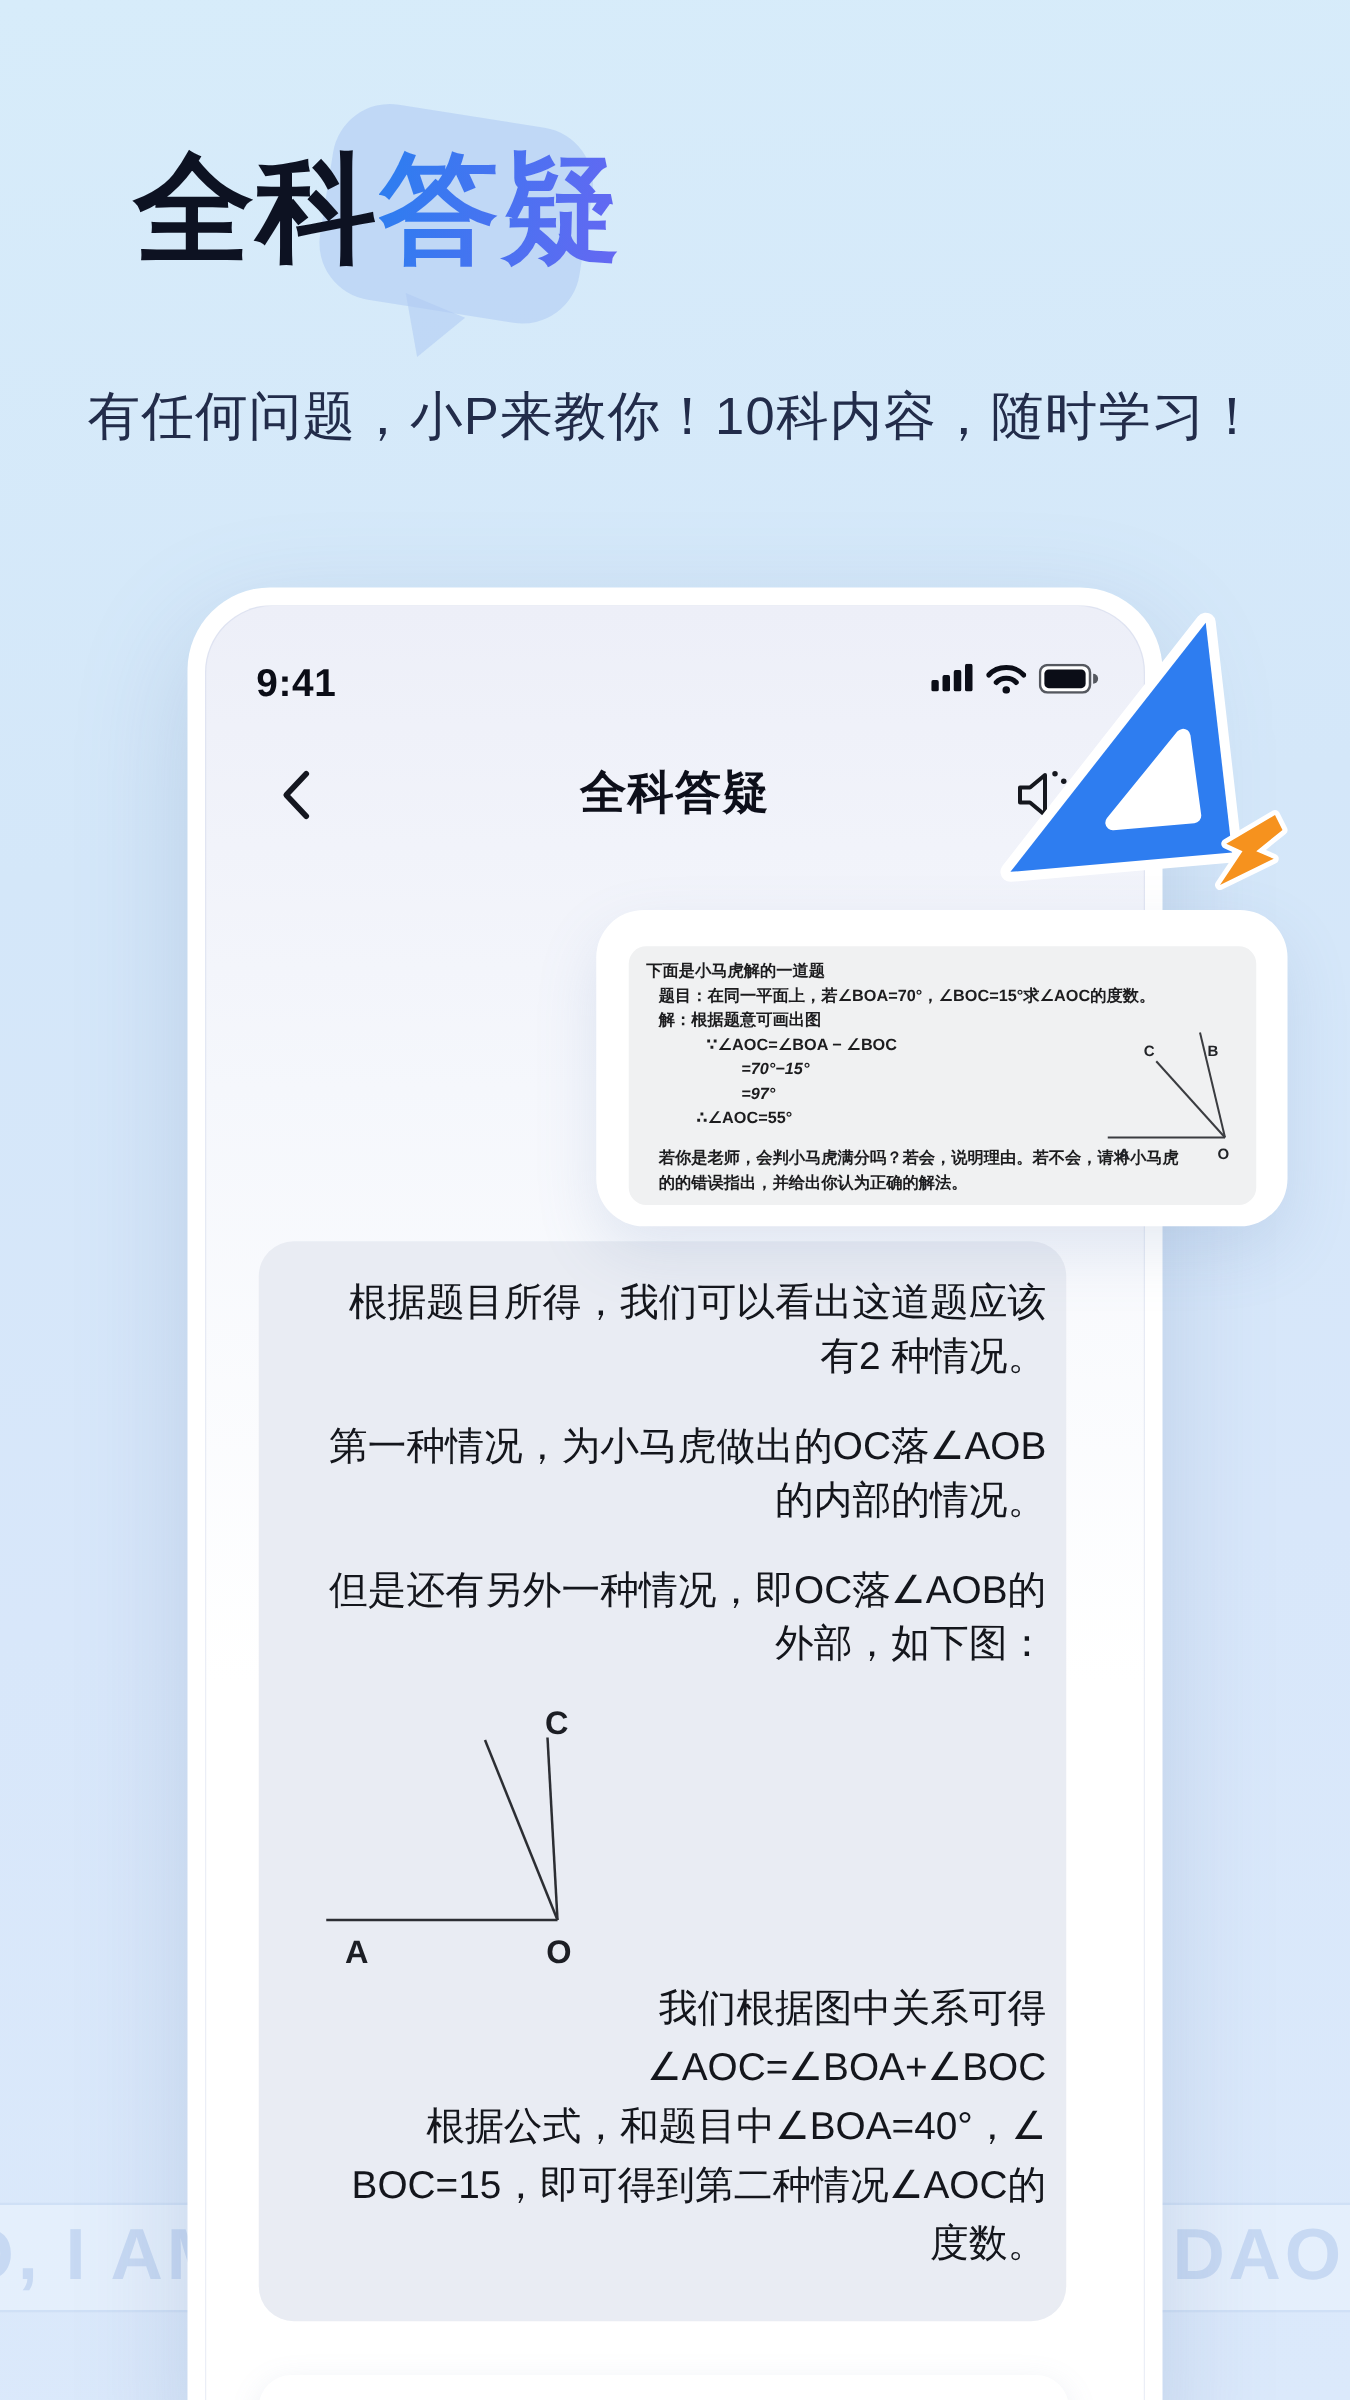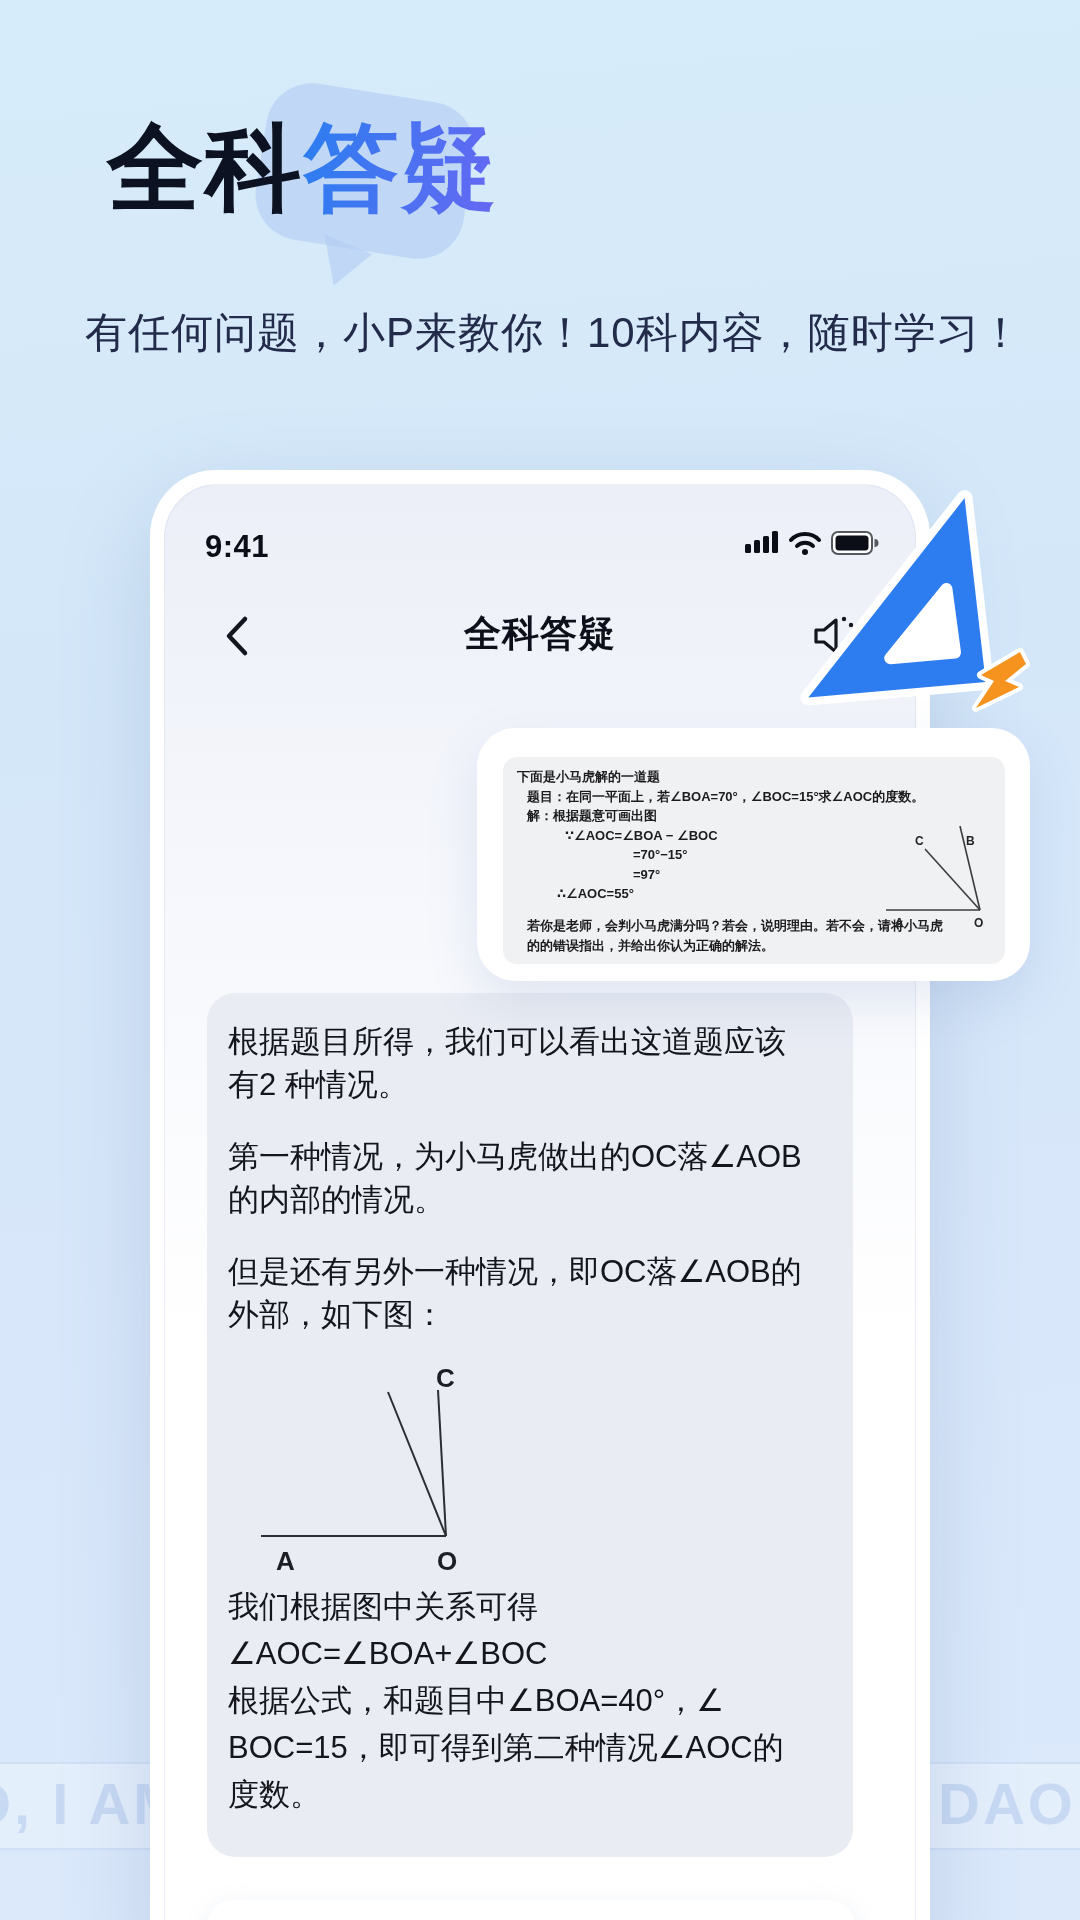--- a/index.html
+++ b/index.html
@@ -29,21 +29,21 @@
   .hero-title{
     position:absolute;left:73px;top:98px;margin:0;z-index:1;
     font-size:96px;font-weight:900;letter-spacing:2px;line-height:140px;white-space:nowrap;
   }
   .hero-title .t-dark{color:var(--c-title_dark,#0d1222);margin-left:34px;}
   .hero-title .t-accent{
     background:linear-gradient(100deg,var(--c-accent,#2e7df0) 5%,var(--c-accent2,#6468f2) 95%);
     -webkit-background-clip:text;background-clip:text;color:transparent;
   }
   .hero-sub{
-    position:absolute;left:85px;top:305px;z-index:1;
+    position:absolute;left:70px;top:305px;z-index:1;
     font-size:42px;font-weight:500;color:#222c4a;white-space:nowrap;letter-spacing:1px;
   }
 
   
   .phone{
     position:absolute;left:150px;top:470px;width:780px;height:1500px;z-index:3;
     background:#ffffff;border-radius:66px 66px 0 0;
     box-shadow:0 30px 90px rgba(90,120,170,.22);
   }
   .screen{
@@ -62,21 +62,21 @@
     font-size:37px;font-weight:600;color:#0d0f1a;letter-spacing:1px;
   }
   .nav-action{position:absolute;right:58px;top:4px;width:48px;height:52px;background:none;border:none;padding:0;cursor:pointer;}
 
   
   .answer-bubble{
     position:absolute;left:207px;top:993px;width:646px;height:864px;z-index:4;
     background:var(--c-bubble_bg,#e9ecf3);border-radius:28px;box-sizing:border-box;
     padding:27px 16px 30px 21px;overflow:hidden;
   }
-  .answer-bubble p{margin:0 0 29px 0;}
+  .answer-bubble p{margin:0 0 29px 0;text-align:right;}
   .ab-line{font-size:31px;line-height:43px;font-weight:500;color:#14161c;white-space:nowrap;}
   .ab-diagram{display:block;margin:10px 0 6px 28px;}
   .ab-last .ab-line{line-height:47px;}
   .diagram-line{stroke:#2c2e33;stroke-width:2;fill:none;}
   .diagram-label{font-size:26px;font-weight:600;fill:#1c1e24;}
 
   .bottom-bubble{
     position:absolute;left:207px;top:1900px;width:648px;height:60px;z-index:4;
     background:#ffffff;border-radius:26px;box-shadow:0 6px 24px rgba(120,140,180,.15);
   }
@@ -89,21 +89,21 @@
   }
   .question-inner{
     position:absolute;left:26px;top:29px;width:502px;height:207px;
     background:#f0f1f2;border-radius:14px;box-sizing:border-box;
     padding:10px 0 0 14px;overflow:hidden;
   }
   .qc-line{font-size:13px;line-height:19.5px;font-weight:700;color:#1c1c1e;white-space:nowrap;}
   .qc-note{margin-top:13px;font-family:Liberation Mono, monospace;}
   .ind1{margin-left:10px;}
   .ind2{margin-left:48px;}
-  .ind3{margin-left:116px;}
+  .ind3{margin-left:76px;font-style:italic;}
   .ind4{margin-left:40px;}
   .qc-diagram{position:absolute;left:383px;top:62px;}
   .qcd-line{stroke:#3a3c40;stroke-width:1.6;fill:none;}
   .qcd-label{font-size:12px;font-weight:700;fill:#222428;}
 
   
   .decor{position:absolute;left:770px;top:478px;z-index:6;pointer-events:none;}
 
   .icon-black{fill:#0b0d17;}
 </style>

